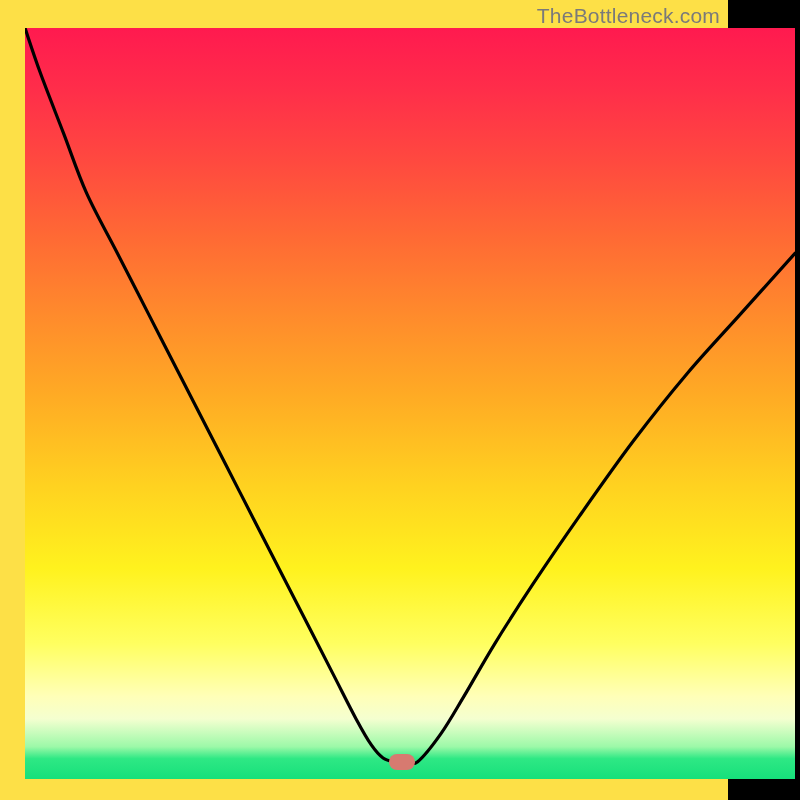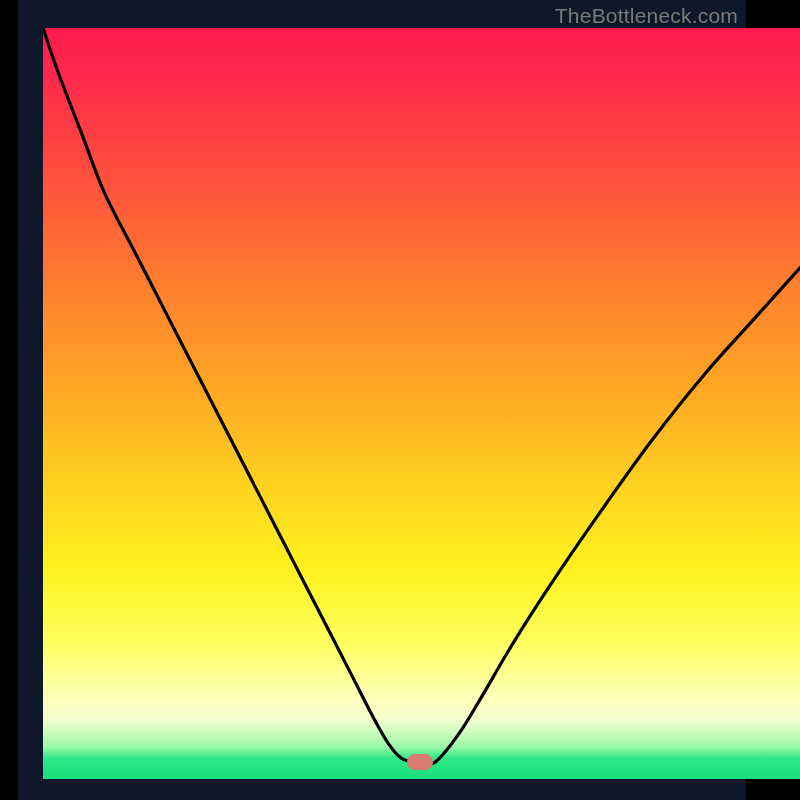--- a/index.html
+++ b/index.html
@@ -8,22 +8,21 @@
     width: 800px;
     height: 800px;
     overflow: hidden;
     background: #000;
     font-family: Arial, Helvetica, sans-serif;
   }
   .frame {
     position: relative;
     width: 728px;
     height: 800px;
-    background: #0f172a;
-    margin-left: 18px;
+    background: #fde047;
   }
   .watermark {
     position: absolute;
     top: 4px;
     right: 8px;
     color: #7a7a7a;
     font-size: 21px;
     letter-spacing: 0.2px;
     z-index: 10;
     font-weight: 500;

